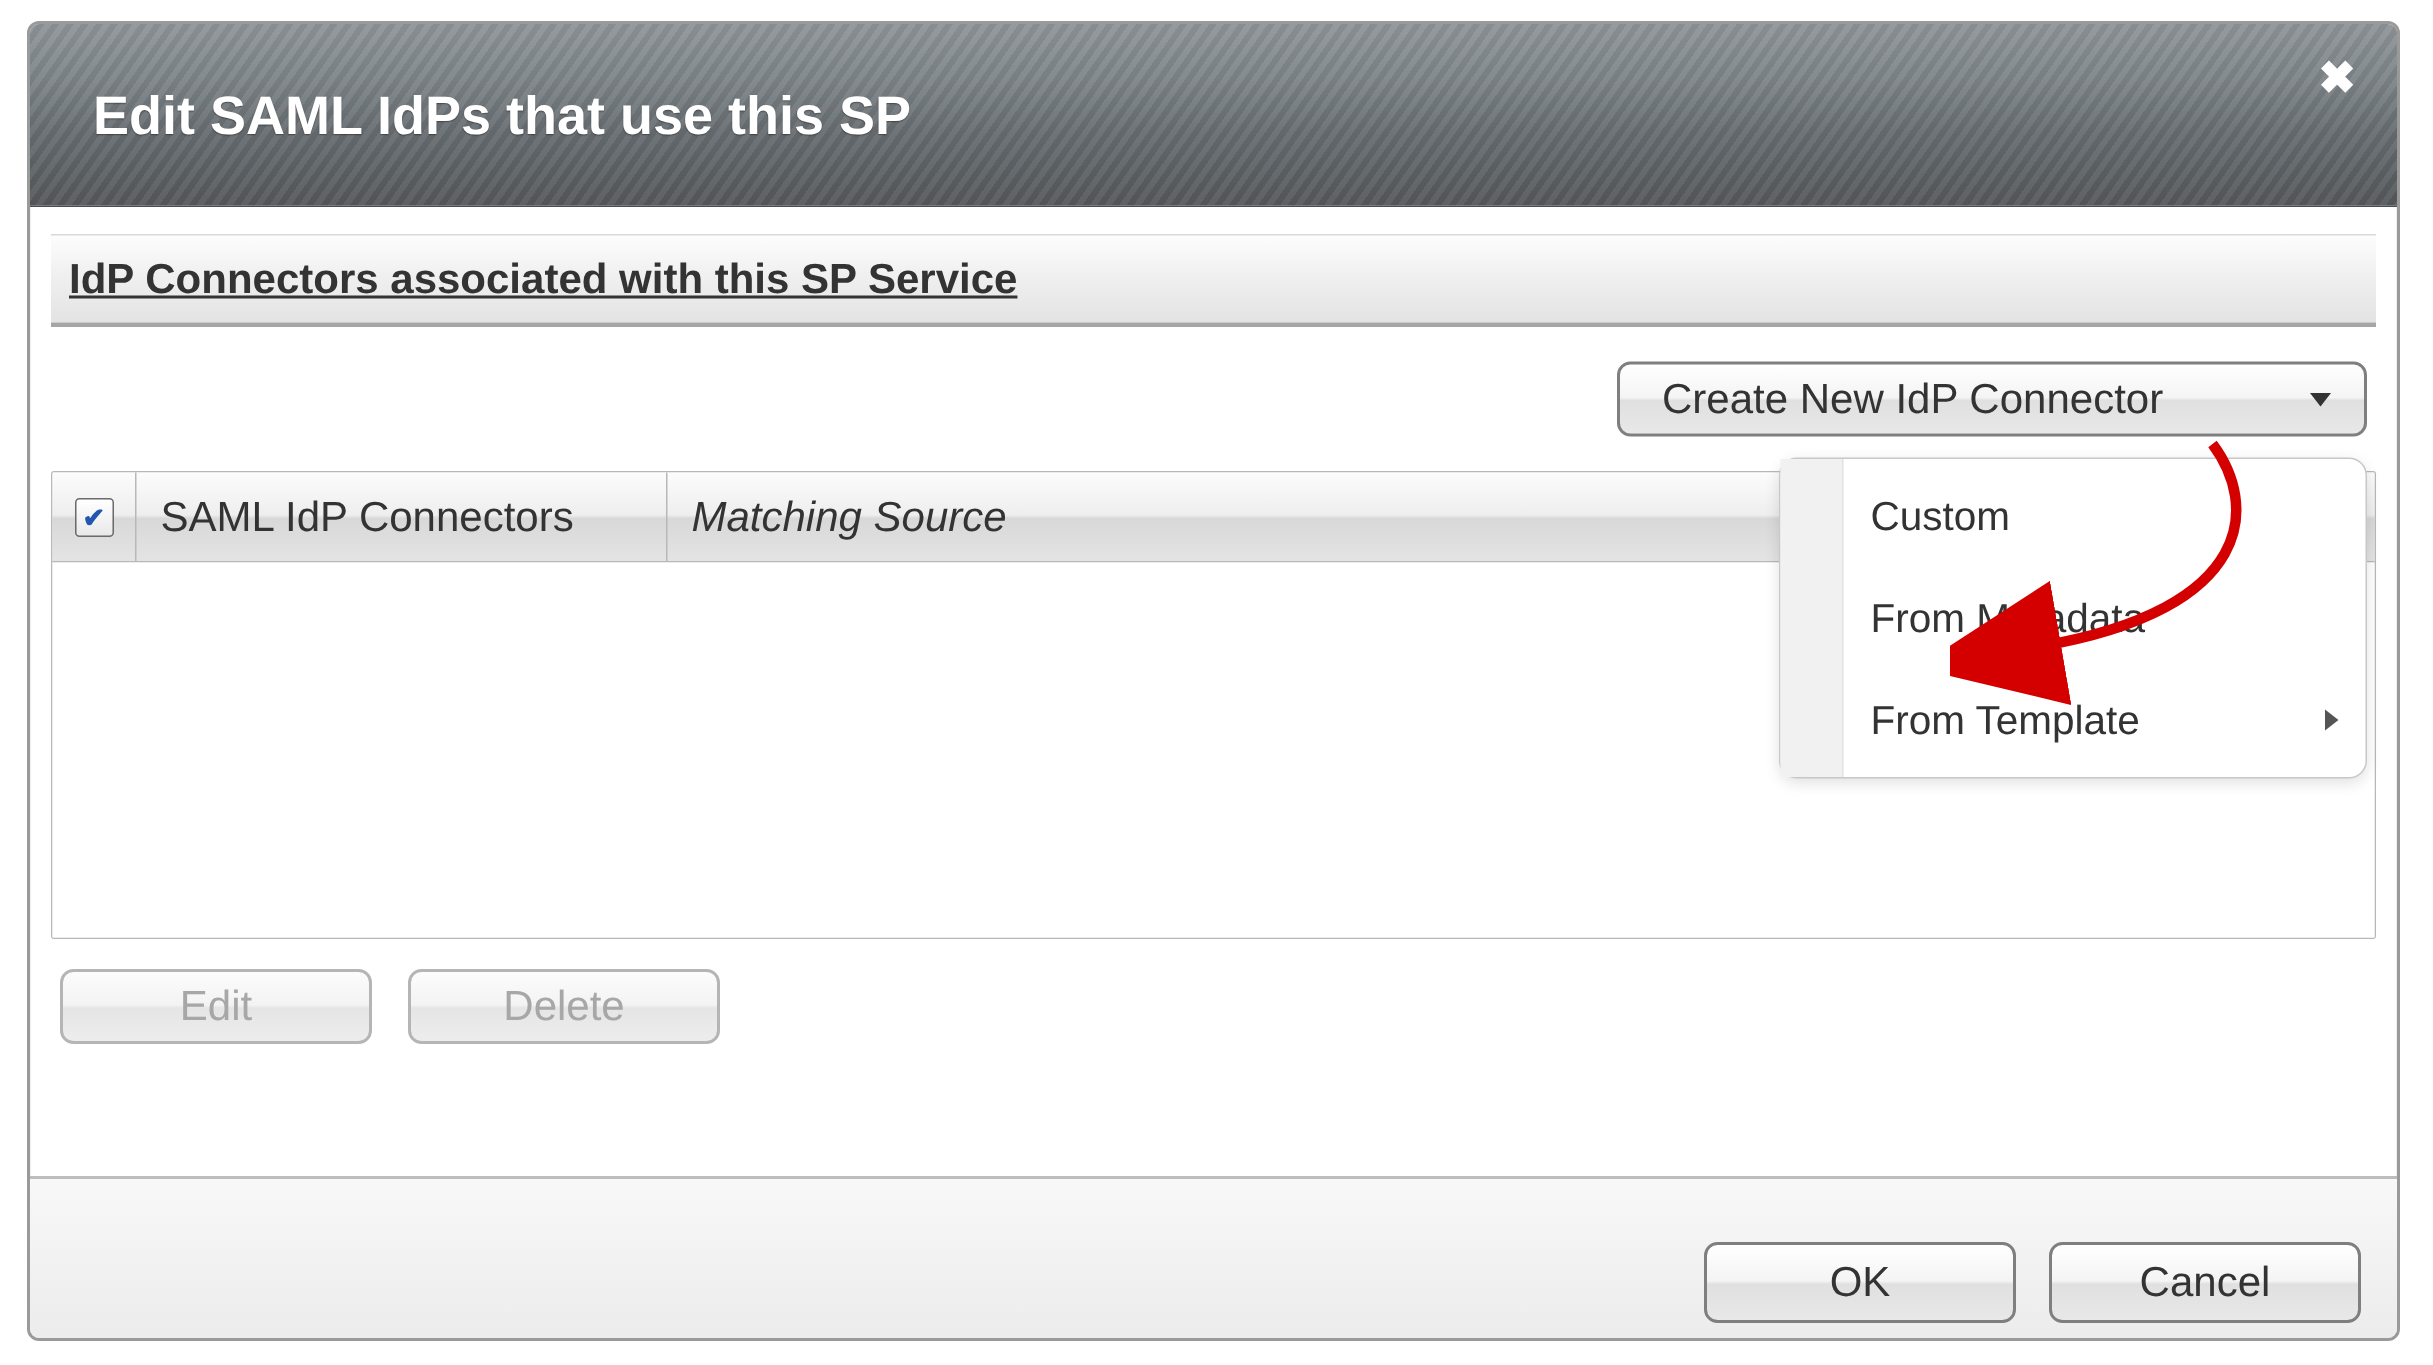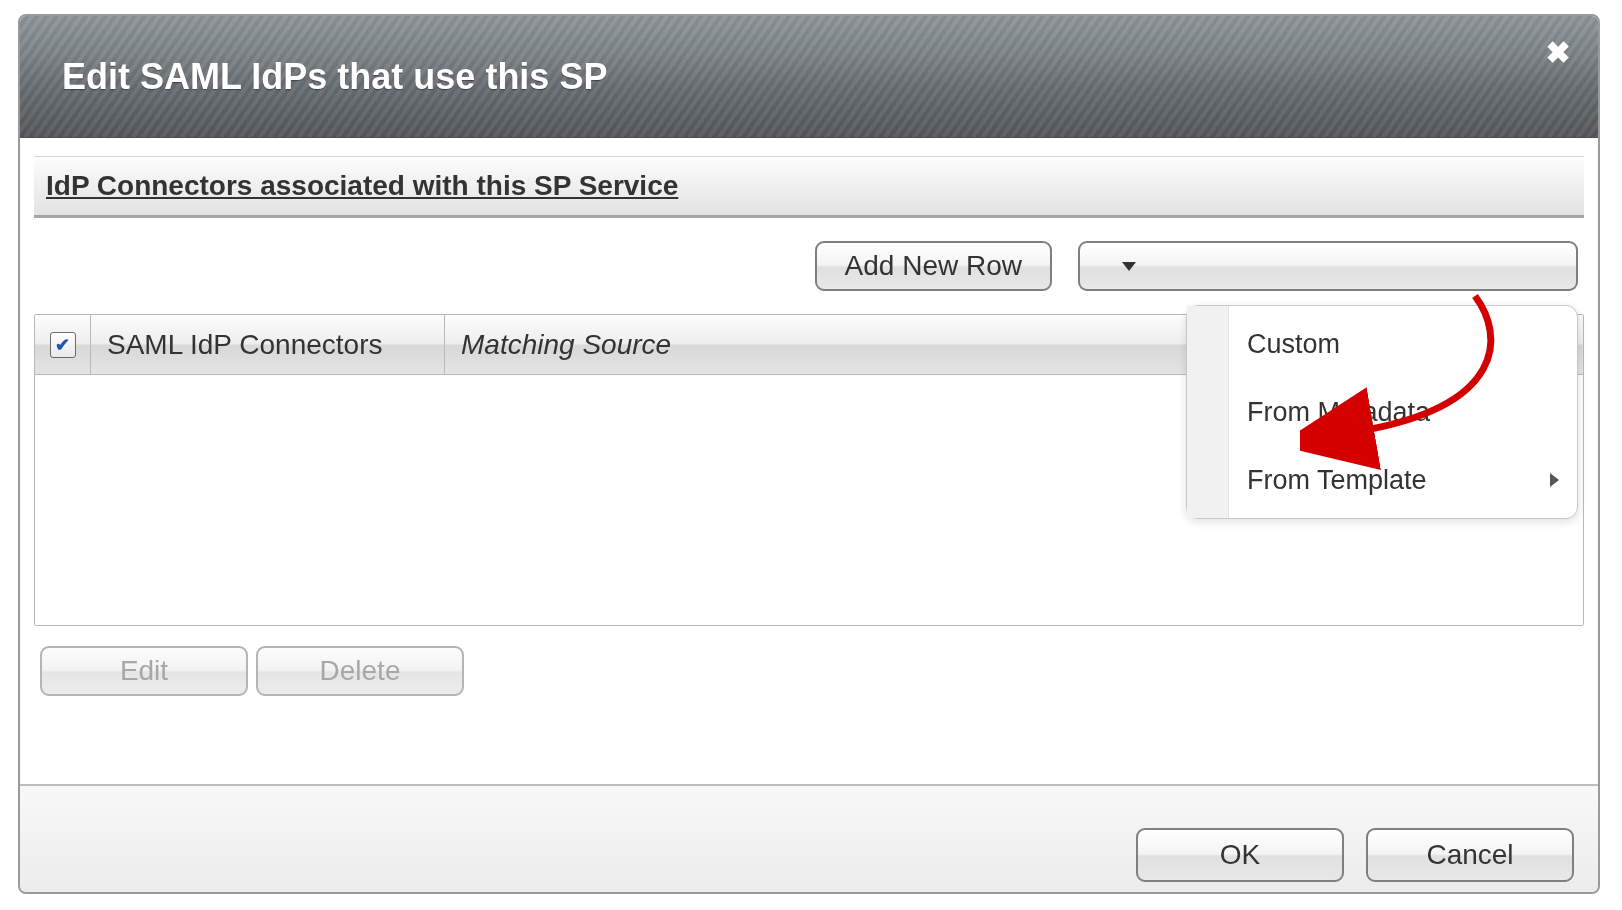--- a/index.html
+++ b/index.html
@@ -130,21 +130,21 @@
     display:flex; align-items:center; justify-content:center;
     color:#2356b0; font-size:18px; font-weight:bold;
   }
   .tbody {
     height: 250px;
     background: #fff;
   }
   .footer-buttons {
     margin-top: 20px;
     display: flex;
-    gap: 8px;
+    gap: 24px;
     padding-left: 6px;
     padding-bottom: 18px;
   }
   .btn.wide {
     width: 208px;
     color: #a7a7a7;
     border-color: #b5b5b5;
     background: linear-gradient(to bottom,#fcfcfc 0%,#f3f3f3 48%,#e5e5e5 52%,#ededed 100%);
     cursor: default;
   }
@@ -217,24 +217,22 @@
     <span class="close-icon">✖</span>
   </div>
 
   <div class="body-area">
 
     <div class="section-header">
       <span>IdP Connectors associated with this SP Service</span>
     </div>
 
     <div class="toolbar">
-      <button class="btn">
-        <span>Add New Row</span>
-      </button>
       <button class="btn drop">
+        <span>Create New IdP Connector</span>
         <span class="caret-down"></span>
 
         <div class="menu">
           <div class="menu-gutter"></div>
           <div class="menu-items">
             <div class="menu-item">
               <span>Custom</span>
             </div>
             <div class="menu-item">
               <span>From Metadata</span>

